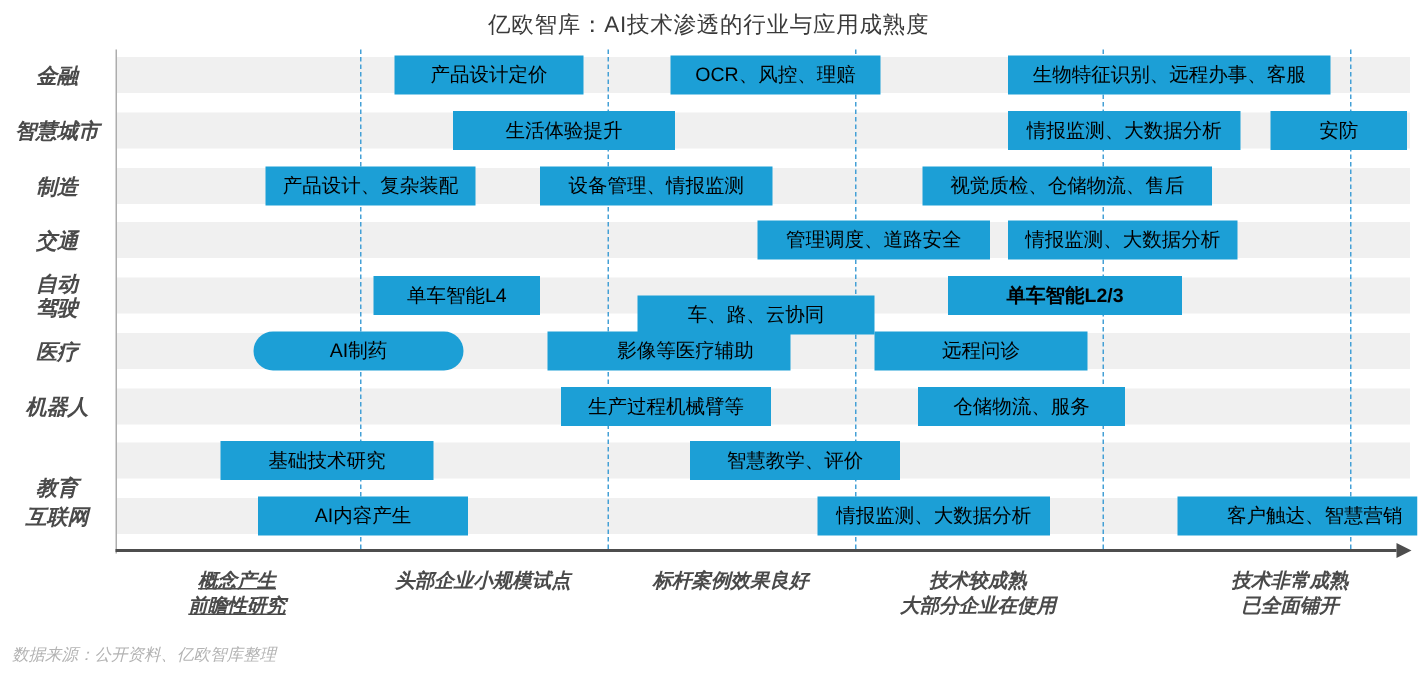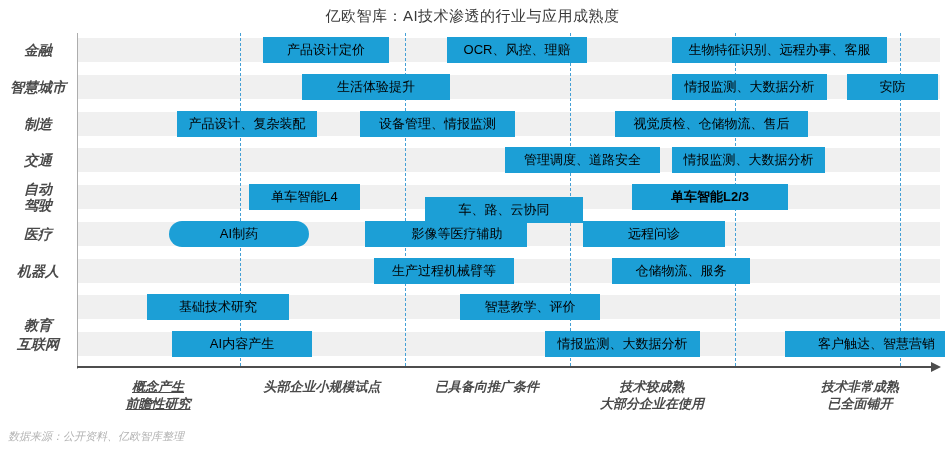--- a/index.html
+++ b/index.html
@@ -100,21 +100,21 @@
   <div class="arrow" id="xarrow" style="left: 931px; top: 362px;"></div>
   <div id="stages">
       <div class="stage-label" style="left: 158px; top: 378px; text-decoration: underline;">
         <div>概念产生</div>
         <div>前瞻性研究</div>
       </div>
       <div class="stage-label" style="left: 322px; top: 378px;">
         <div>头部企业小规模试点</div>
       </div>
       <div class="stage-label" style="left: 487px; top: 378px;">
-        <div>已具备向推广条件</div>
+        <div>标杆案例效果良好</div>
       </div>
       <div class="stage-label" style="left: 652px; top: 378px;">
         <div>技术较成熟</div>
         <div>大部分企业在使用</div>
       </div>
       <div class="stage-label" style="left: 817px; top: 378px; margin-left: 43px;">
         <div>技术非常成熟</div>
         <div>已全面铺开</div>
       </div>
     </div>

